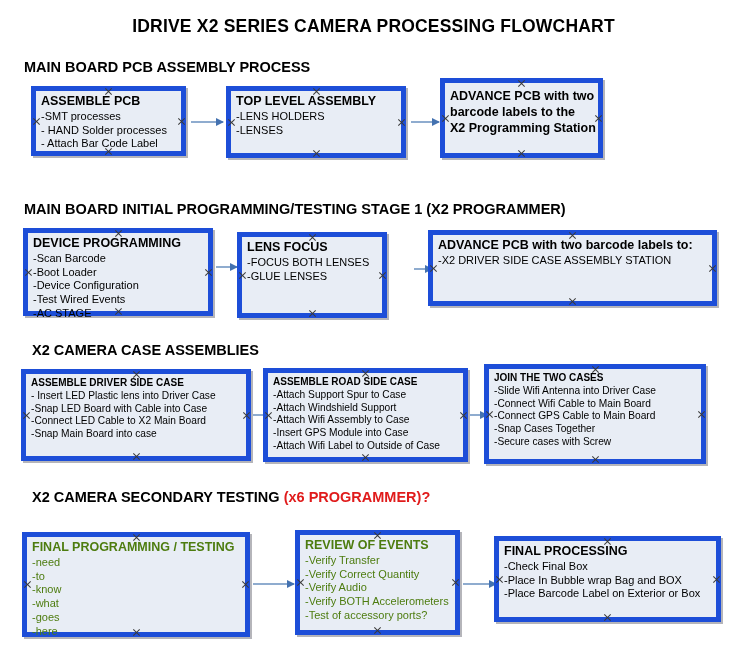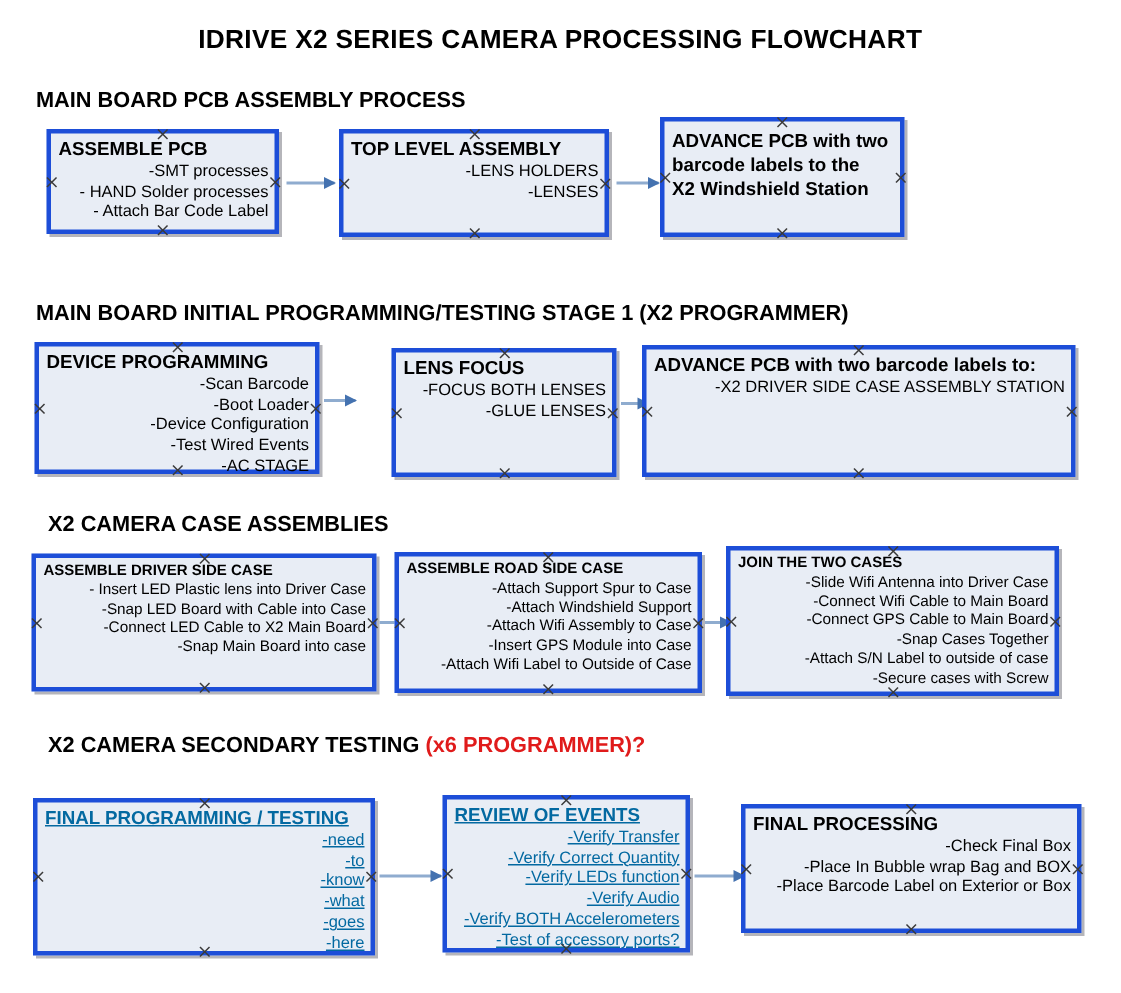--- a/index.html
+++ b/index.html
@@ -22,37 +22,37 @@
   .section-title{
     position:absolute;
     font-size:14.5px;font-weight:bold;white-space:nowrap;
   }
   .section-title .red{color:#e01b1b;}
 
   
   .box{
     position:absolute;
     background:#e8edf5;
-    border:3px solid #1d4ed8;
+    border:5px solid #1d4ed8;
     box-sizing:border-box;
     box-shadow:2px 2px 0 rgba(120,120,130,0.55);
     padding:3px 4px 2px 5px;
     overflow:visible;
   }
   .box .bhead{
     font-size:12.5px;font-weight:bold;line-height:1.18;
     white-space:nowrap;
     margin-bottom:1px;
   }
   .box .bline{
-    font-size:11px;line-height:1.26;white-space:nowrap;text-align:right;
+    font-size:11px;line-height:1.26;white-space:nowrap;
   }
   .box.small .bhead{font-size:10px;}
   .box.small .bline{font-size:10.2px;}
-  .box.red .bhead,.box.red .bline{color:#0369a1;text-decoration:underline;}
+  .box.red .bhead,.box.red .bline{color:#4d7c0f;}
 
   
   .hx{
     position:absolute;width:9px;height:9px;margin-left:-4.5px;margin-top:-4.5px;
     pointer-events:none;
   }
   .hx:before,.hx:after{
     content:"";position:absolute;left:0;top:4px;width:9px;height:1px;
     background:#3a3a3a;
   }
@@ -103,21 +103,21 @@
     <span class="hx" style="left:50%;top:100%;"></span>
     <span class="hx" style="left:0;top:50%;"></span>
     <span class="hx" style="left:100%;top:50%;"></span>
   </div>
 
   <div class="arrow" style="left:411px;top:121px;width:28px;"></div>
 
   <div class="box" style="left:440px;top:78px;width:163px;height:80px;padding-top:6px;">
     <div class="bhead">ADVANCE PCB with two</div>
     <div class="bhead">barcode labels to the</div>
-    <div class="bhead"> X2 Windshield Station</div>
+    <div class="bhead"> X2 Programming Station</div>
     <span class="hx" style="left:50%;top:0;"></span>
     <span class="hx" style="left:50%;top:100%;"></span>
     <span class="hx" style="left:0;top:50%;"></span>
     <span class="hx" style="left:100%;top:50%;"></span>
   </div>
 
   <div class="section-title" style="left:24px;top:201px;">
     <span>MAIN BOARD INITIAL PROGRAMMING/TESTING STAGE 1 (X2 PROGRAMMER)</span>
   </div>
 
@@ -129,33 +129,33 @@
     <div class="bline">-Test Wired Events</div>
     <div class="bline">-AC STAGE</div>
     <span class="hx" style="left:50%;top:0;"></span>
     <span class="hx" style="left:50%;top:100%;"></span>
     <span class="hx" style="left:0;top:50%;"></span>
     <span class="hx" style="left:100%;top:50%;"></span>
   </div>
 
   <div class="arrow" style="left:216px;top:266px;width:21px;"></div>
 
-  <div class="box" style="left:237px;top:232px;width:150px;height:86px;margin-left:24px;">
+  <div class="box" style="left:237px;top:232px;width:150px;height:86px;">
     <div class="bhead">LENS FOCUS</div>
     <div class="bline">-FOCUS BOTH LENSES</div>
     <div class="bline">-GLUE LENSES</div>
     <span class="hx" style="left:50%;top:0;"></span>
     <span class="hx" style="left:50%;top:100%;"></span>
     <span class="hx" style="left:0;top:50%;"></span>
     <span class="hx" style="left:100%;top:50%;"></span>
   </div>
 
   <div class="arrow" style="left:414px;top:268px;width:18px;"></div>
 
-  <div class="box" style="left:428px;top:230px;width:289px;height:88px;">
+  <div class="box" style="left:428px;top:230px;width:289px;height:76px;">
     <div class="bhead">ADVANCE PCB with two barcode labels to:</div>
     <div class="bline">-X2 DRIVER  SIDE  CASE  ASSEMBLY STATION</div>
     <span class="hx" style="left:50%;top:0;"></span>
     <span class="hx" style="left:50%;top:100%;"></span>
     <span class="hx" style="left:0;top:50%;"></span>
     <span class="hx" style="left:100%;top:50%;"></span>
   </div>
 
   <div class="section-title" style="left:32px;top:342px;">
     <span>X2 CAMERA CASE ASSEMBLIES</span>
@@ -189,21 +189,20 @@
   </div>
 
   <div class="arrow" style="left:470px;top:414px;width:17px;"></div>
 
   <div class="box small" style="left:484px;top:364px;width:222px;height:100px;">
     <div class="bhead">JOIN THE TWO CASES</div>
     <div class="bline">-Slide Wifi Antenna into Driver Case</div>
     <div class="bline">-Connect Wifi Cable to Main Board</div>
     <div class="bline">-Connect GPS Cable to Main Board</div>
     <div class="bline">-Snap Cases Together</div>
-    <div class="bline">-Attach S/N Label to outside of case</div>
     <div class="bline">-Secure cases with Screw</div>
     <span class="hx" style="left:50%;top:0;"></span>
     <span class="hx" style="left:50%;top:100%;"></span>
     <span class="hx" style="left:0;top:50%;"></span>
     <span class="hx" style="left:100%;top:50%;"></span>
   </div>
 
   <div class="section-title" style="left:32px;top:489px;">
     <span>X2 CAMERA SECONDARY TESTING </span><span class="red">(x6 PROGRAMMER)?</span>
   </div>
@@ -221,21 +220,20 @@
     <span class="hx" style="left:0;top:50%;"></span>
     <span class="hx" style="left:100%;top:50%;"></span>
   </div>
 
   <div class="arrow" style="left:253px;top:583px;width:41px;"></div>
 
   <div class="box red" style="left:295px;top:530px;width:165px;height:105px;">
     <div class="bhead">REVIEW OF EVENTS</div>
     <div class="bline">-Verify Transfer</div>
     <div class="bline">-Verify Correct Quantity</div>
-    <div class="bline">-Verify LEDs function</div>
     <div class="bline">-Verify Audio</div>
     <div class="bline">-Verify BOTH Accelerometers</div>
     <div class="bline">-Test of accessory ports?</div>
     <span class="hx" style="left:50%;top:0;"></span>
     <span class="hx" style="left:50%;top:100%;"></span>
     <span class="hx" style="left:0;top:50%;"></span>
     <span class="hx" style="left:100%;top:50%;"></span>
   </div>
 
   <div class="arrow" style="left:463px;top:583px;width:33px;"></div>

